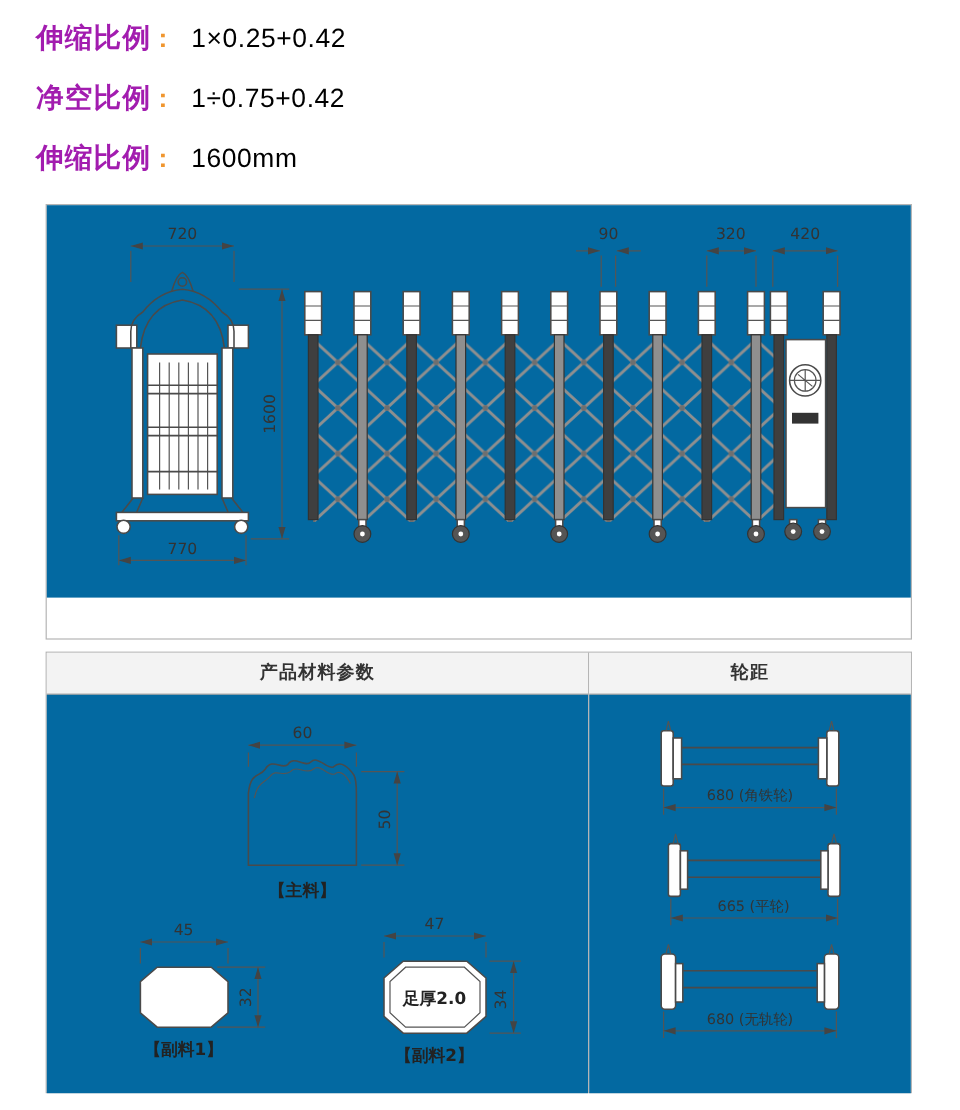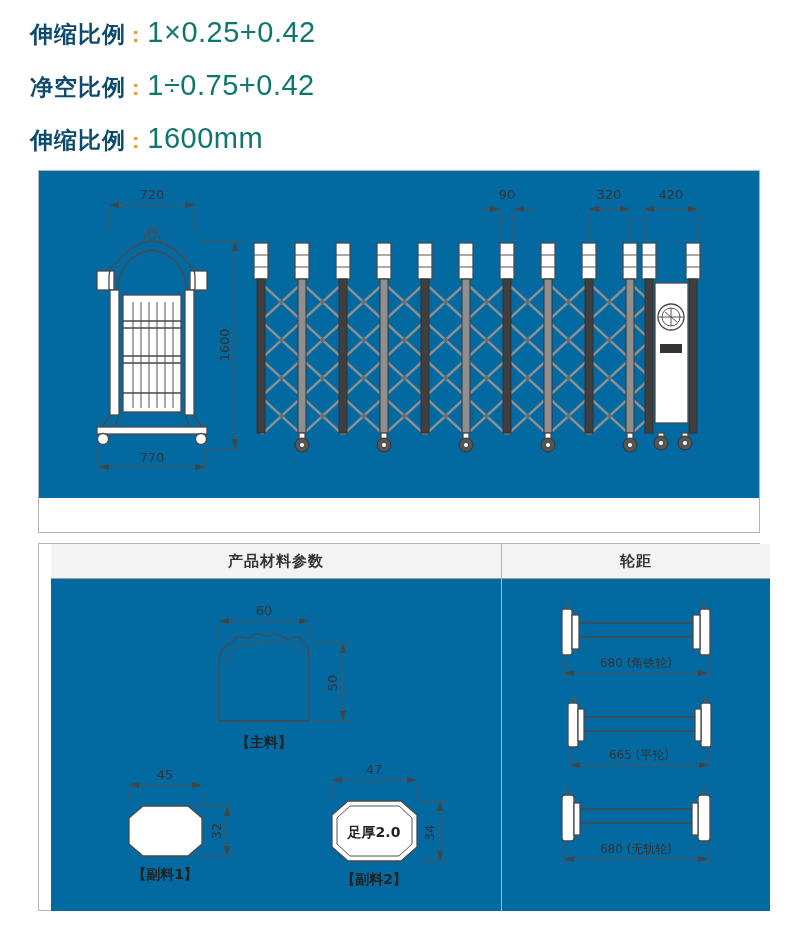--- a/index.html
+++ b/index.html
@@ -2,28 +2,28 @@
 <html><head>
 <meta charset="utf-8">
 <style>
   html,body{margin:0;padding:0;background:#fff;}
   body{font-family:"Liberation Sans","DejaVu Sans",sans-serif;}
   .page{position:relative;width:800px;height:925px;background:#ffffff;overflow:hidden;}
 
   
   .specs{position:absolute;left:30px;top:16px;}
   .spec-row{display:flex;align-items:baseline;margin-bottom:19px;white-space:nowrap;}
-  .spec-label{color:#0c4a6e;font-size:23px;font-weight:bold;letter-spacing:1px;text-align:right;}
+  .spec-label{color:#a21caf;font-size:23px;font-weight:bold;letter-spacing:1px;text-align:right;}
   .spec-colon{color:#f0962f;font-size:22px;font-weight:bold;margin:0 8px 0 6px;}
-  .spec-value{color:#0f766e;font-size:29px;font-weight:500;letter-spacing:0.5px;}
+  .spec-value{color:#000000;font-size:22px;font-weight:500;letter-spacing:0.5px;margin-left:12px;}
 
   
   .panel{position:absolute;left:38px;width:722px;border:1px solid #b5b5b5;background:#fff;box-sizing:border-box;}
   .panel-basic{top:170px;height:363px;}
-  .panel-two{top:543px;height:368px;display:flex;padding-left:12px;}
+  .panel-two{top:543px;height:368px;display:flex;}
   .panel-header{height:34px;line-height:34px;text-align:center;background:#f3f3f3;
     border-bottom:1px solid #9a9a9a;color:#333;font-size:15px;font-weight:bold;letter-spacing:1px;}
   .panel-body{position:relative;background:#0369a1;}
   .col{box-sizing:border-box;height:100%;}
   .col-left{width:452px;border-right:1px solid #b5b5b5;}
   .col-right{flex:1;}
 
   svg{display:block;}
   svg text{font-family:"DejaVu Sans","Liberation Sans",sans-serif;fill:#333;}
   .dim-t{font-size:13px;}

